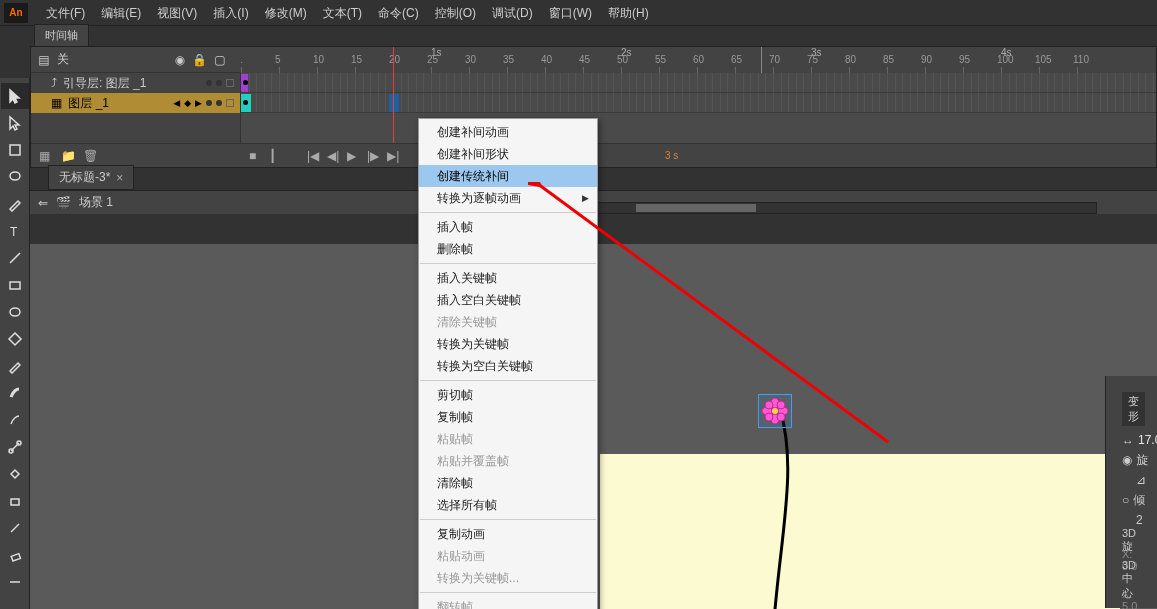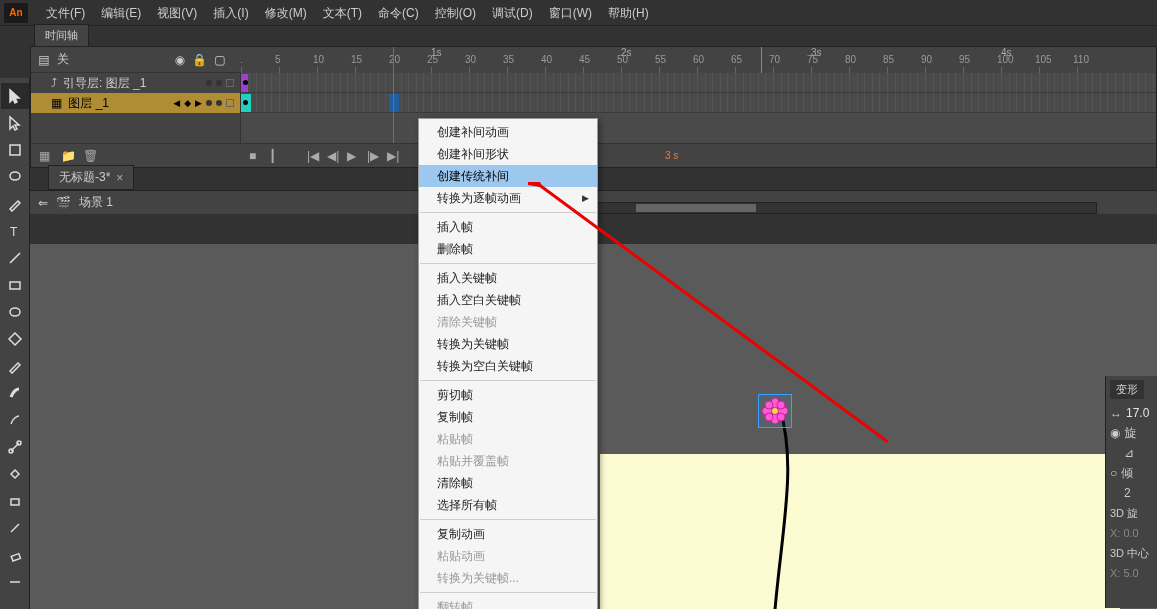--- a/index.html
+++ b/index.html
@@ -53,21 +53,21 @@
 .pathcurve{position:absolute;left:720px;top:145px;width:120px;height:480px}
 .flower{position:absolute;left:728px;top:150px;width:34px;height:34px;border:1px solid #3aa0ff;background:rgba(80,160,255,.1);display:flex;align-items:center;justify-content:center}
 .flower-svg{width:26px;height:26px}
 .context-menu{position:absolute;left:418px;top:118px;width:180px;background:#f5f5f5;border:1px solid #9a9a9a;box-shadow:2px 2px 6px rgba(0,0,0,.4);padding:2px 0}
 .cm-item{height:22px;line-height:22px;padding:0 18px;color:#222;font-size:12px;position:relative}
 .cm-item.disabled{color:#999}
 .cm-item.highlight{background:#9cc8f0;color:#000}
 .cm-item.arrow::after{content:"▶";position:absolute;right:8px;font-size:9px;color:#333}
 .cm-sep{height:1px;background:#ccc;margin:3px 1px}
 .red-arrow{position:absolute;left:528px;top:182px;pointer-events:none}
-.right-panel{position:absolute;right:0;top:376px;width:52px;height:232px;background:#434343;border-left:1px solid #222;padding:4px}
+.right-panel{position:absolute;right:0;top:376px;width:52px;height:232px;background:#434343;border-left:1px solid #222;padding:16px}
 .rp-tab{background:#323232;padding:2px 6px;font-size:11px;margin-bottom:4px;display:inline-block}
 .rp-row{display:flex;align-items:center;gap:4px;height:20px;font-size:11px}
 .rp-val{color:#e5e5e5}
 .kf-dot{position:absolute;width:5px;height:5px;border-radius:50%;background:#000;top:7px}
 .sel-block{position:absolute;top:1px;height:18px;background:#2060a0}
 .stop-ind{position:absolute;left:520px;top:0;bottom:0;width:1px;background:#888}
 .scroll-h{position:absolute;left:595px;top:202px;right:60px;height:12px;background:#333;border:1px solid #222}
 .scroll-h::before{content:"";position:absolute;left:40px;width:120px;top:1px;bottom:1px;background:#666}
 .tiny-time{position:absolute;font-size:10px;color:#e08040}
 </style>

